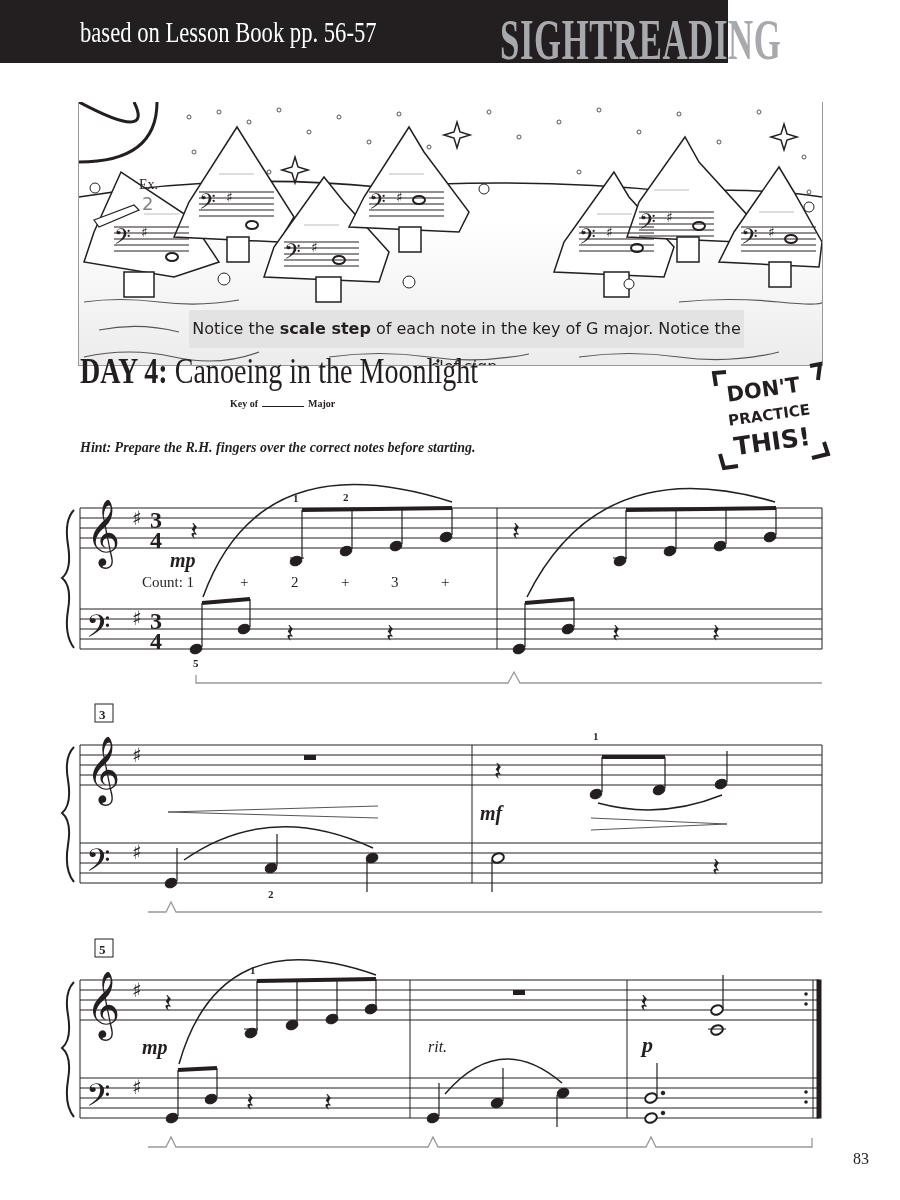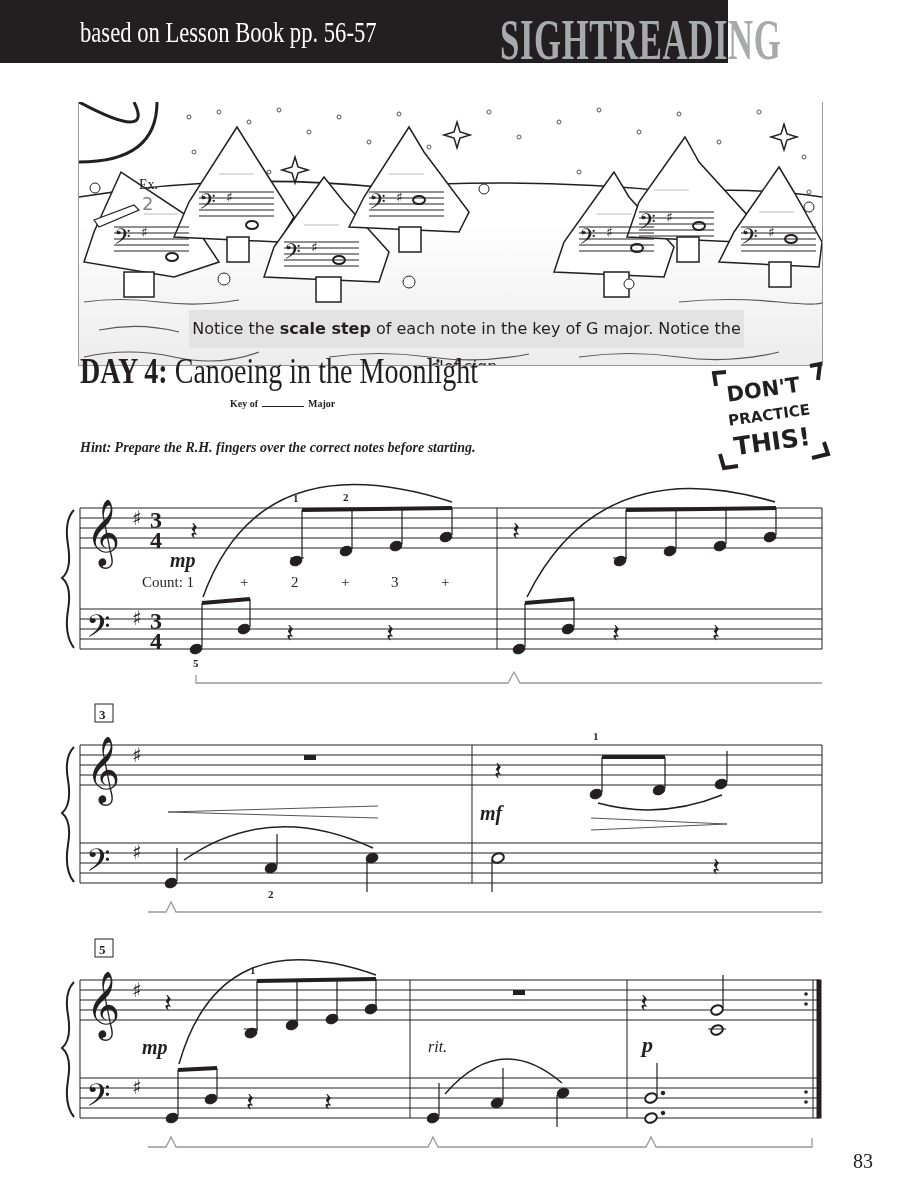--- a/index.html
+++ b/index.html
@@ -11,21 +11,21 @@
   .illus svg{position:absolute;left:0;top:0;}
   .instr{position:absolute;left:110px;top:208px;width:555px;height:38px;background:#e3e3e3;font-family:"DejaVu Sans",sans-serif;font-size:16px;line-height:38px;text-align:center;color:#231f20;}
   .instr b{font-weight:bold;text-align:right;}
   .day{position:absolute;left:80px;top:350px;font-size:36px;white-space:nowrap;transform:scaleX(0.78);transform-origin:left top;}
   .day b{font-weight:bold;}
   .keyof{position:absolute;left:230px;top:398px;font-family:Liberation Serif, serif;font-weight:bold;font-size:10px;}
   .keyof .blank{display:inline-block;width:42px;border-bottom:1.5px solid #231f20;margin:0 4px;vertical-align:baseline;}
   .hint{position:absolute;left:80px;top:440px;font-weight:bold;font-size:14px;white-space:nowrap;font-style:italic;}
   .dpt{position:absolute;left:700px;top:358px;width:140px;height:115px;}
   .score{position:absolute;left:0;top:0;}
-  .pagenum{position:absolute;left:853px;top:1150px;font-size:20px;color:#231f20;}
+  .pagenum{position:absolute;left:853px;top:1150px;font-size:16px;color:#231f20;}
 </style>
 </head>
 <body>
 
 <div class="hdr">
   <div class="hdr-sub">based on Lesson Book pp. 56-57</div>
   <div class="hdr-title">SIGHTREADING</div>
 </div>
 
 <div class="illus">

